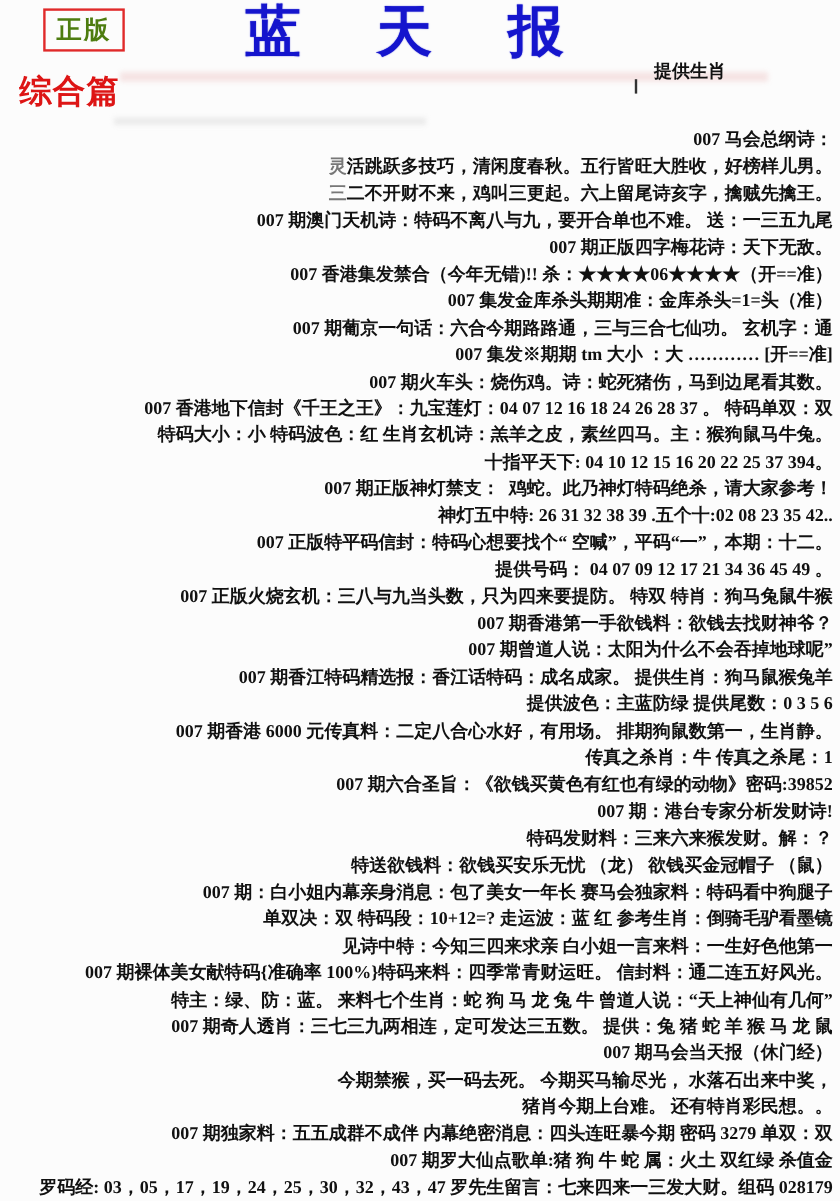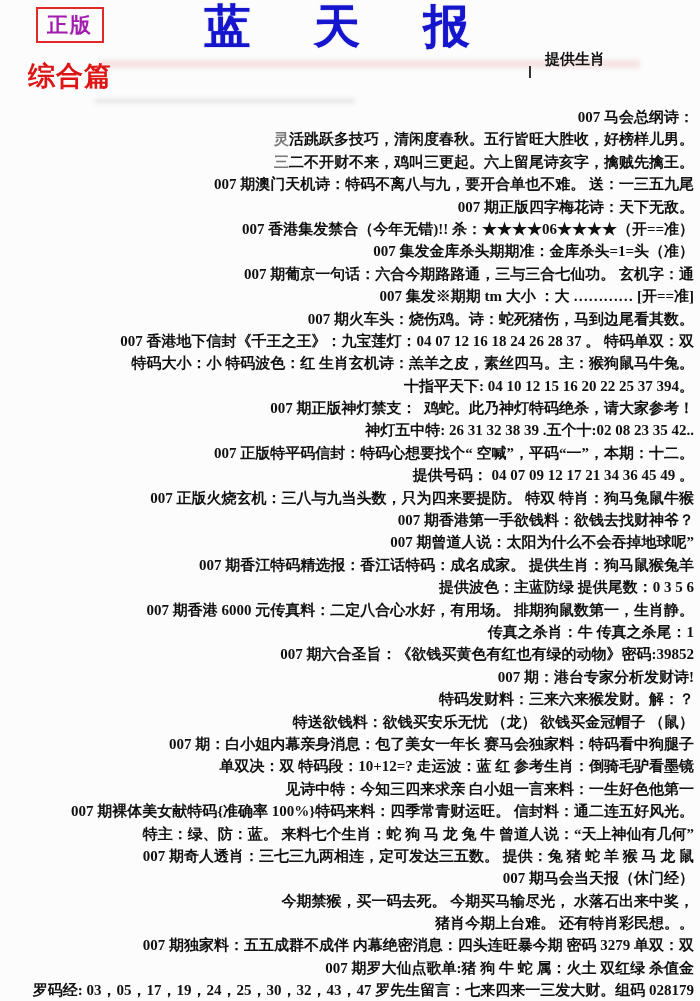--- a/index.html
+++ b/index.html
@@ -8,21 +8,21 @@
     background:#fcfcfc;
     font-family:"Liberation Serif","DejaVu Serif",serif;
     color:#111;
     overflow:hidden;
     position:relative;
   }
   .page{position:absolute;inset:0;}
   
   .badge{
     position:absolute;left:36px;top:7px;
-    border:2px solid #e02a2a;color:#a21caf;
+    border:2px solid #e02a2a;color:#4d7c0f;
     font-size:21px;font-weight:bold;
     padding:2px 9px;letter-spacing:2px;
     background:transparent;
   }
   .title{
     position:absolute;left:0;top:-4px;width:700px;
     text-align:center;
     color:#1515cd;font-size:46px;font-weight:bold;
     letter-spacing:26px;
     text-shadow:0 0 1px #1515cd;
@@ -30,21 +30,21 @@
   .edition{
     position:absolute;left:545px;top:50px;
     font-size:15px;font-weight:bold;color:#111;
     font-family:"Liberation Sans","DejaVu Sans",sans-serif;
   }
   .tickmark{
     position:absolute;left:529px;top:66px;width:2px;height:12px;
     background:#333;
   }
   .section{
-    position:absolute;left:28px;top:58px;
+    position:absolute;left:16px;top:58px;
     color:#dd1515;font-size:27px;font-weight:bold;
     letter-spacing:1px;
   }
   .watermark-streak{
     position:absolute;left:100px;top:60px;width:540px;height:8px;
     background:#eec6c6;opacity:.45;filter:blur(2px);
   }
   .watermark-streak2{
     position:absolute;left:95px;top:98px;width:260px;height:6px;
     background:#d9d9d9;opacity:.5;filter:blur(2px);

